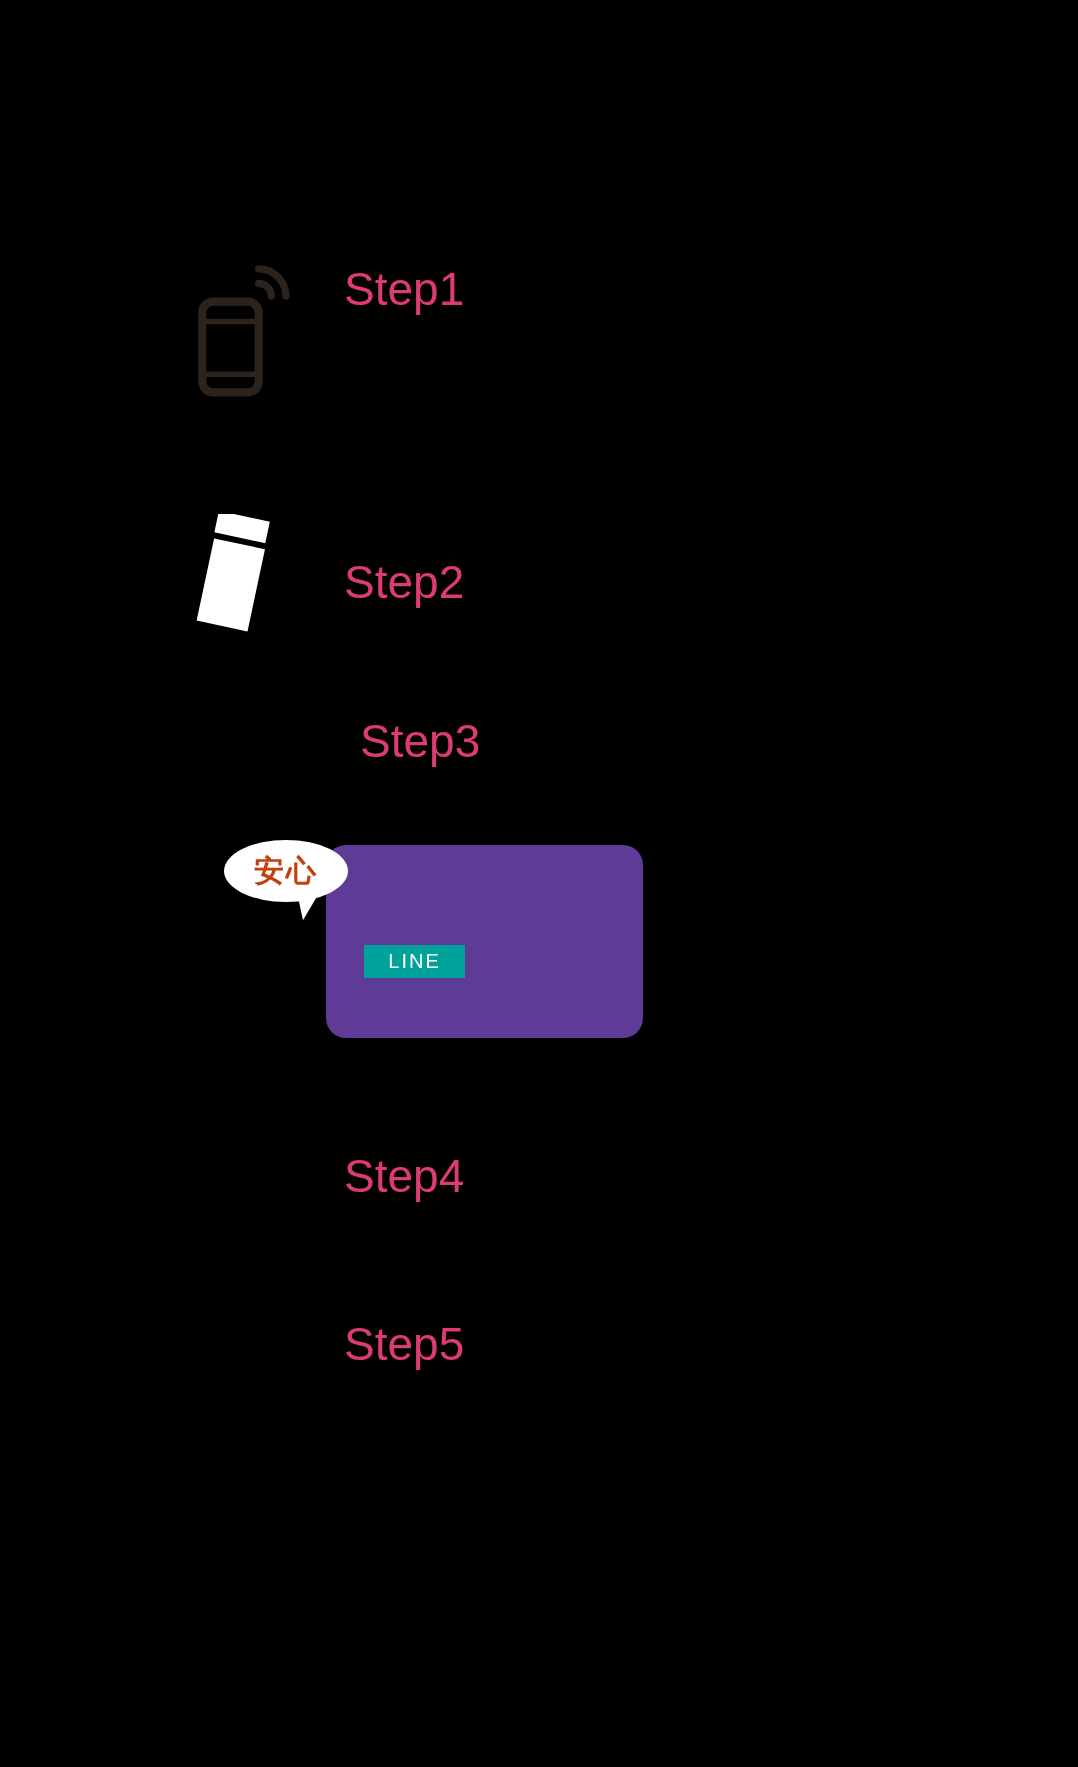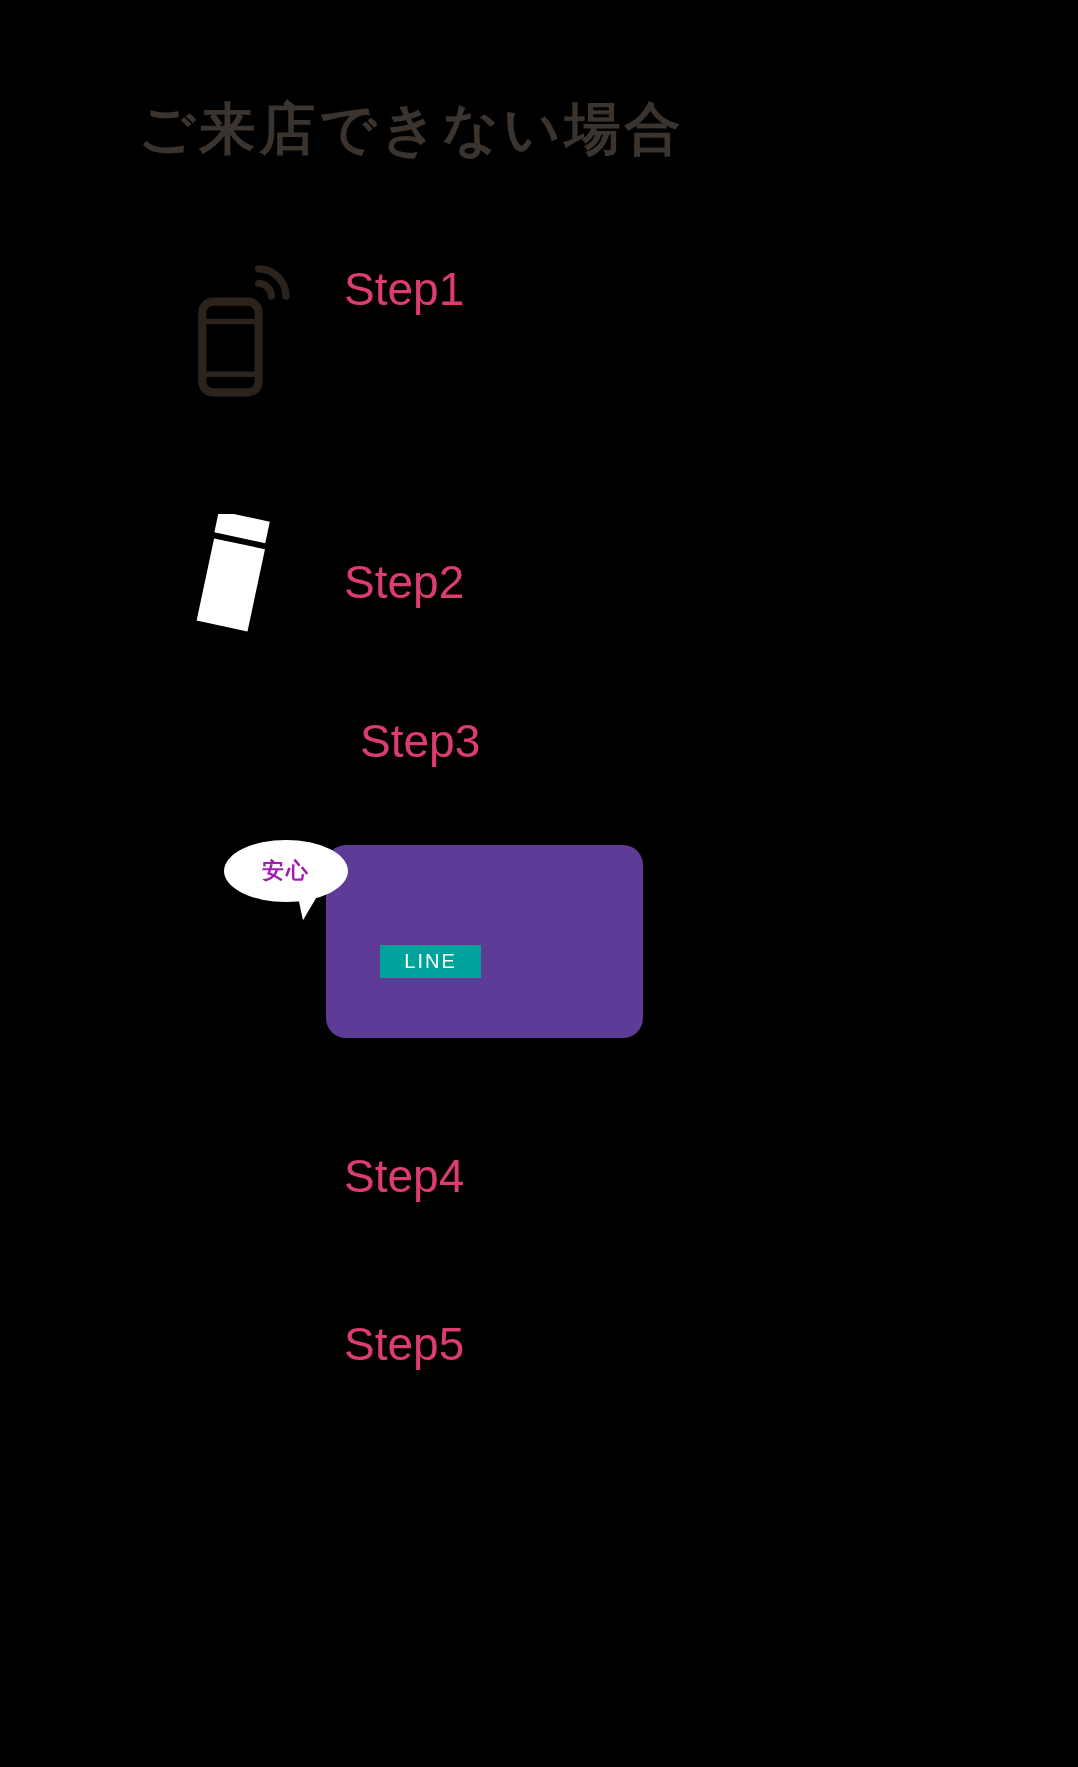--- a/index.html
+++ b/index.html
@@ -64,21 +64,21 @@
     left: 326px;
     top: 845px;
     width: 317px;
     height: 193px;
     background: #5e3b97;
     border-radius: 20px;
     z-index: 1;
   }
   .line-badge {
     position: absolute;
-    left: 380px;
+    left: 364px;
     top: 945px;
     width: 101px;
     height: 33px;
     background: #00a39b;
     color: #ffffff;
     font-size: 20px;
     letter-spacing: 2px;
     display: flex;
     align-items: center;
     justify-content: center;
@@ -91,43 +91,42 @@
     width: 124px;
     height: 62px;
     background: #ffffff;
     border-radius: 50%;
     display: flex;
     align-items: center;
     justify-content: center;
     z-index: 3;
   }
   .bubble span {
-    color: #a21caf;
-    font-size: 22px;
+    color: #c2410c;
+    font-size: 30px;
     font-weight: 700;
     letter-spacing: 2px;
   }
   .bubble-tail {
     position: absolute;
     left: 300px;
     top: 892px;
     width: 0;
     height: 0;
     border-top: 26px solid #ffffff;
     border-right: 24px solid transparent;
     transform: rotate(-12deg);
     z-index: 3;
   }
 </style>
 </head>
 <body>
 
 <div class="canvas">
 
-  <h1 class="page-title">ご来店できない場合</h1>
 
   <div class="phone-icon">
     <svg width="100" height="150" viewBox="0 0 110 160" xmlns="http://www.w3.org/2000/svg">
       <rect x="8" y="52" width="62" height="100" rx="12" fill="none" stroke="#2c231d" stroke-width="9"></rect>
       <line x1="8" y1="74" x2="70" y2="74" stroke="#2c231d" stroke-width="6"></line>
       <line x1="8" y1="132" x2="70" y2="132" stroke="#2c231d" stroke-width="6"></line>
       <path d="M 70 32 A 14 14 0 0 1 84 46" fill="none" stroke="#2c231d" stroke-width="8" stroke-linecap="round"></path>
       <path d="M 70 16 A 30 30 0 0 1 100 46" fill="none" stroke="#2c231d" stroke-width="8" stroke-linecap="round"></path>
     </svg>
   </div>

